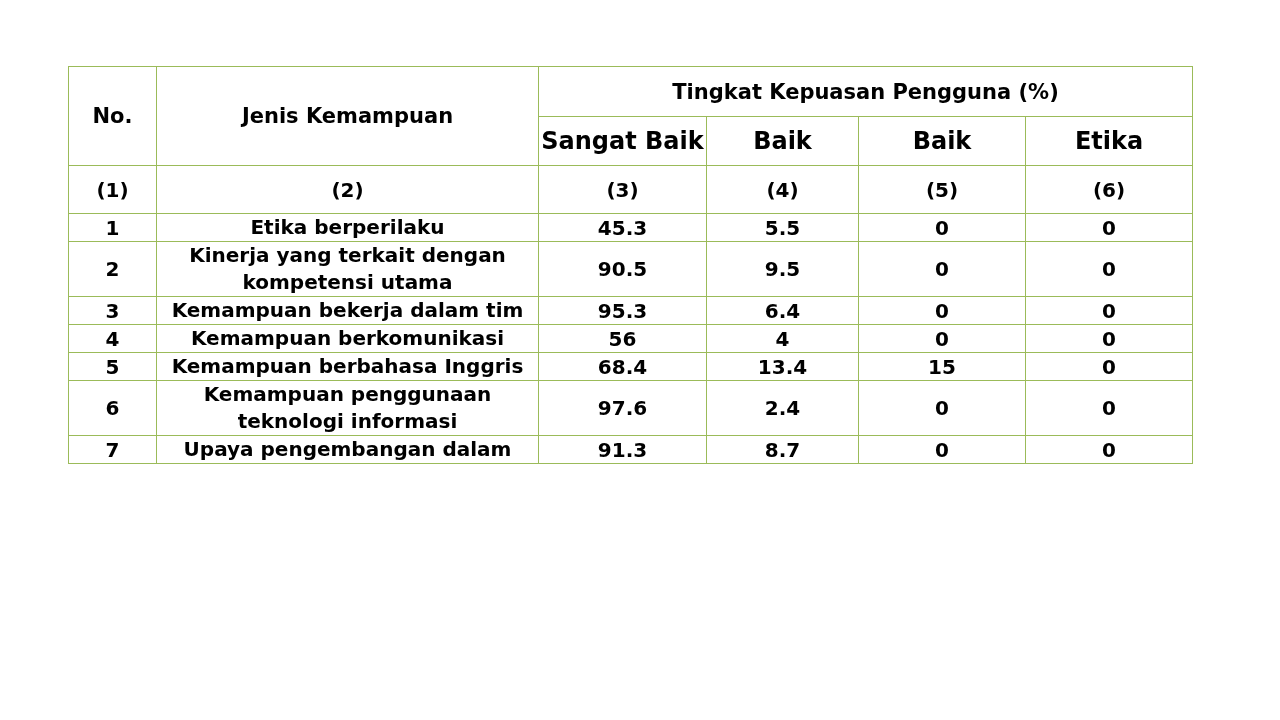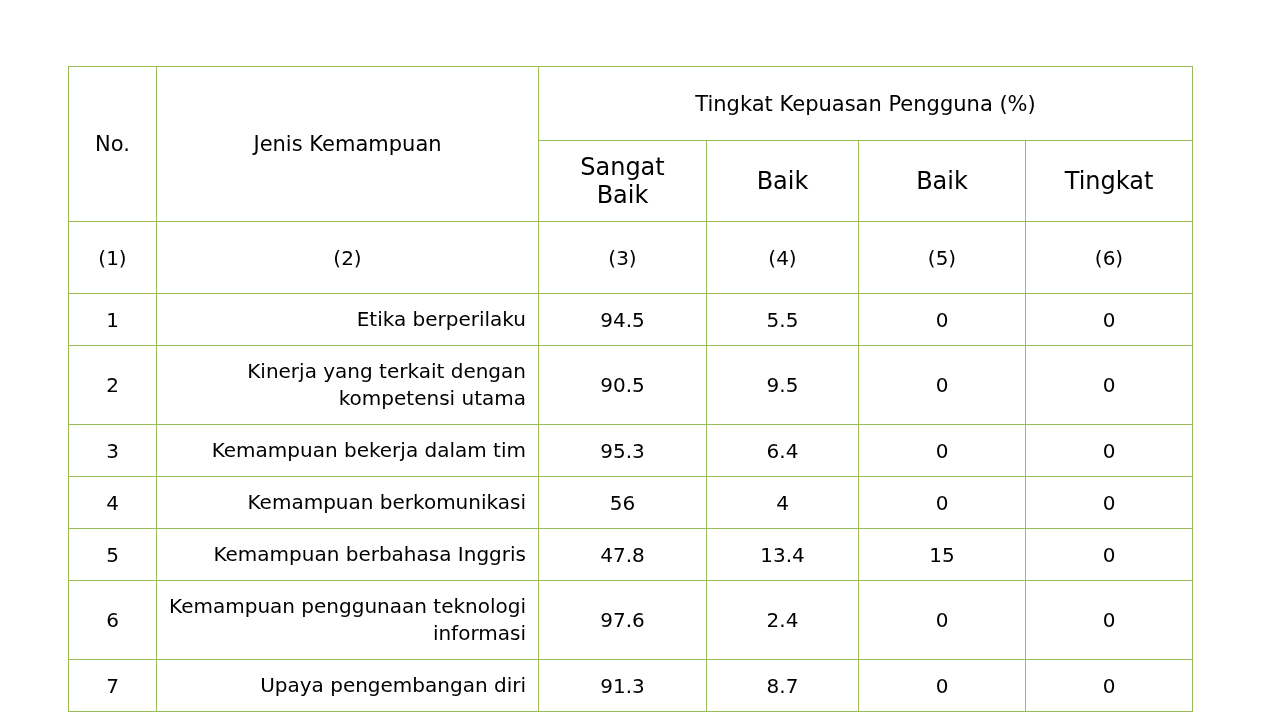--- a/index.html
+++ b/index.html
@@ -21,22 +21,22 @@
   table.satisfaction-table {
     border-collapse: collapse;
     width: 1124px;
     table-layout: fixed;
     color: #000000;
   }
 
   table.satisfaction-table td,
   table.satisfaction-table th {
     border: 1px solid #9bbb59;
-    padding: 12px;
-    font-weight: normal;
+    padding: 0;
+    font-weight: bold;
     vertical-align: middle;
     margin-left: 40px;
   }
 
   
   col.c-no      { width: 88px; }
   col.c-jenis   { width: 382px; }
   col.c-sb      { width: 168px; }
   col.c-baik    { width: 152px; }
   col.c-cukup   { width: 167px; }
@@ -62,21 +62,21 @@
     height: 47px;
     padding: 0 4px;
   }
 
   .cell-no {
     text-align: center;
     font-size: 20px;
     padding: 6px 4px;
   }
   .cell-jenis {
-    text-align: right;
+    text-align: center;
     font-size: 20px;
     padding: 6px 6px 6px 20px;
     line-height: 1.35;
   }
   .cell-val {
     text-align: center;
     font-size: 20px;
     padding: 6px 4px;
   }
   .cell-val-top {
@@ -103,36 +103,36 @@
     <thead>
       <tr>
         <th class="hdr-main rowspan2" rowspan="2">No.</th>
         <th class="hdr-main rowspan2" rowspan="2">Jenis Kemampuan</th>
         <th class="hdr-main" colspan="4">Tingkat Kepuasan Pengguna (%)</th>
       </tr>
       <tr>
         <th class="hdr-sub">Sangat Baik</th>
         <th class="hdr-sub">Baik</th>
         <th class="hdr-sub">Baik</th>
-        <th class="hdr-sub">Tingkat</th>
+        <th class="hdr-sub">Etika</th>
       </tr>
       <tr>
         <th class="hdr-num">(1)</th>
         <th class="hdr-num">(2)</th>
         <th class="hdr-num">(3)</th>
         <th class="hdr-num">(4)</th>
         <th class="hdr-num">(5)</th>
         <th class="hdr-num">(6)</th>
       </tr>
     </thead>
     <tbody>
       <tr>
         <td class="cell-no">1</td>
         <td class="cell-jenis">Etika berperilaku</td>
-        <td class="cell-val">94.5</td>
+        <td class="cell-val">45.3</td>
         <td class="cell-val">5.5</td>
         <td class="cell-val">0</td>
         <td class="cell-val">0</td>
       </tr>
       <tr>
         <td class="cell-no cell-val-top">2</td>
         <td class="cell-jenis">Kinerja yang terkait dengan kompetensi utama</td>
         <td class="cell-val">90.5</td>
         <td class="cell-val">9.5</td>
         <td class="cell-val cell-val-top">0</td>
@@ -150,36 +150,36 @@
         <td class="cell-no">4</td>
         <td class="cell-jenis">Kemampuan berkomunikasi</td>
         <td class="cell-val">56</td>
         <td class="cell-val">4</td>
         <td class="cell-val">0</td>
         <td class="cell-val">0</td>
       </tr>
       <tr>
         <td class="cell-no">5</td>
         <td class="cell-jenis">Kemampuan berbahasa Inggris</td>
-        <td class="cell-val">47.8</td>
+        <td class="cell-val">68.4</td>
         <td class="cell-val">13.4</td>
         <td class="cell-val cell-val-top">15</td>
         <td class="cell-val cell-val-top">0</td>
       </tr>
       <tr>
         <td class="cell-no cell-val-top">6</td>
         <td class="cell-jenis">Kemampuan penggunaan teknologi informasi</td>
         <td class="cell-val">97.6</td>
         <td class="cell-val">2.4</td>
         <td class="cell-val cell-val-top">0</td>
         <td class="cell-val cell-val-top">0</td>
       </tr>
       <tr>
         <td class="cell-no">7</td>
-        <td class="cell-jenis">Upaya pengembangan diri</td>
+        <td class="cell-jenis">Upaya pengembangan dalam</td>
         <td class="cell-val">91.3</td>
         <td class="cell-val">8.7</td>
         <td class="cell-val cell-val-top">0</td>
         <td class="cell-val cell-val-top">0</td>
       </tr>
     </tbody>
   </table>
 </div>
 
 </body></html>

